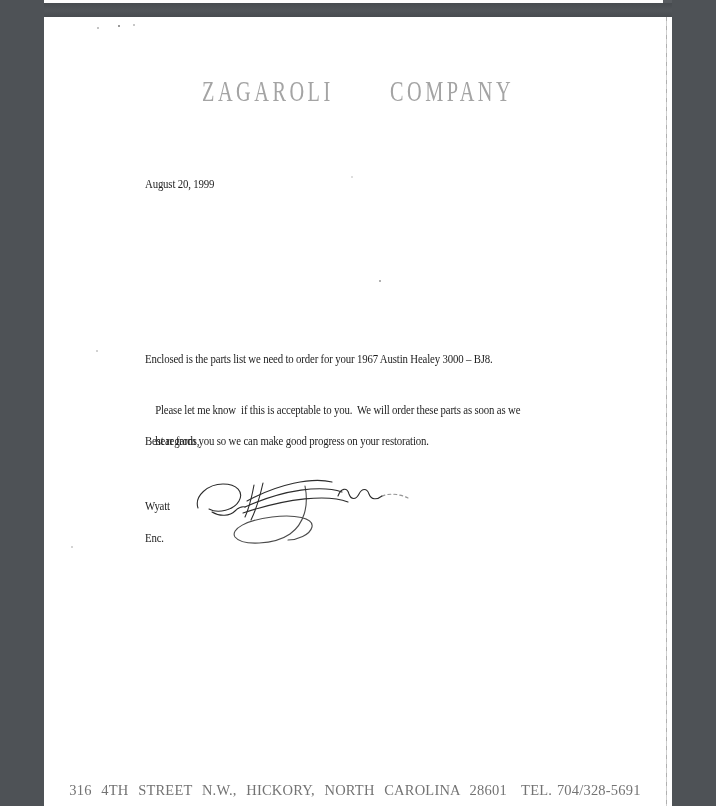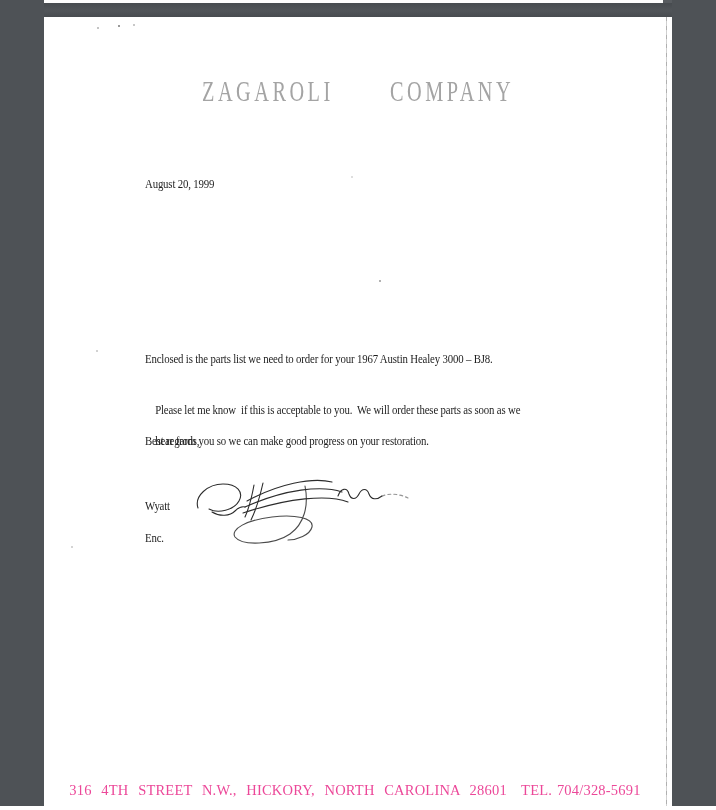--- a/index.html
+++ b/index.html
@@ -59,21 +59,21 @@
   .signature-svg { position: absolute; left: 190px; top: 456px; width: 225px; height: 100px; }
   .signature-svg path { fill: none; stroke: #2c2c2c; stroke-width: 1.1; stroke-linecap: round; }
 
   .footer-line {
     position: absolute;
     left: 44px; top: 782px; width: 622px;
     text-align: center;
     font-size: 14.5px;
     letter-spacing: 0.2px;
     word-spacing: 1px;
-    color: #ec4899;
+    color: #737373;
     white-space: pre;
   }
 
   .scan-specks {
     position: absolute; left: 0; top: 0; width: 2px; height: 2px; background: transparent;
     box-shadow:
       97px 27px 0 0 #c4c4c4,
       118px 25px 0 0 #9a9a9a,
       133px 24px 0 0 #c8c8c8,
       351px 176px 0 0 #dedede,

